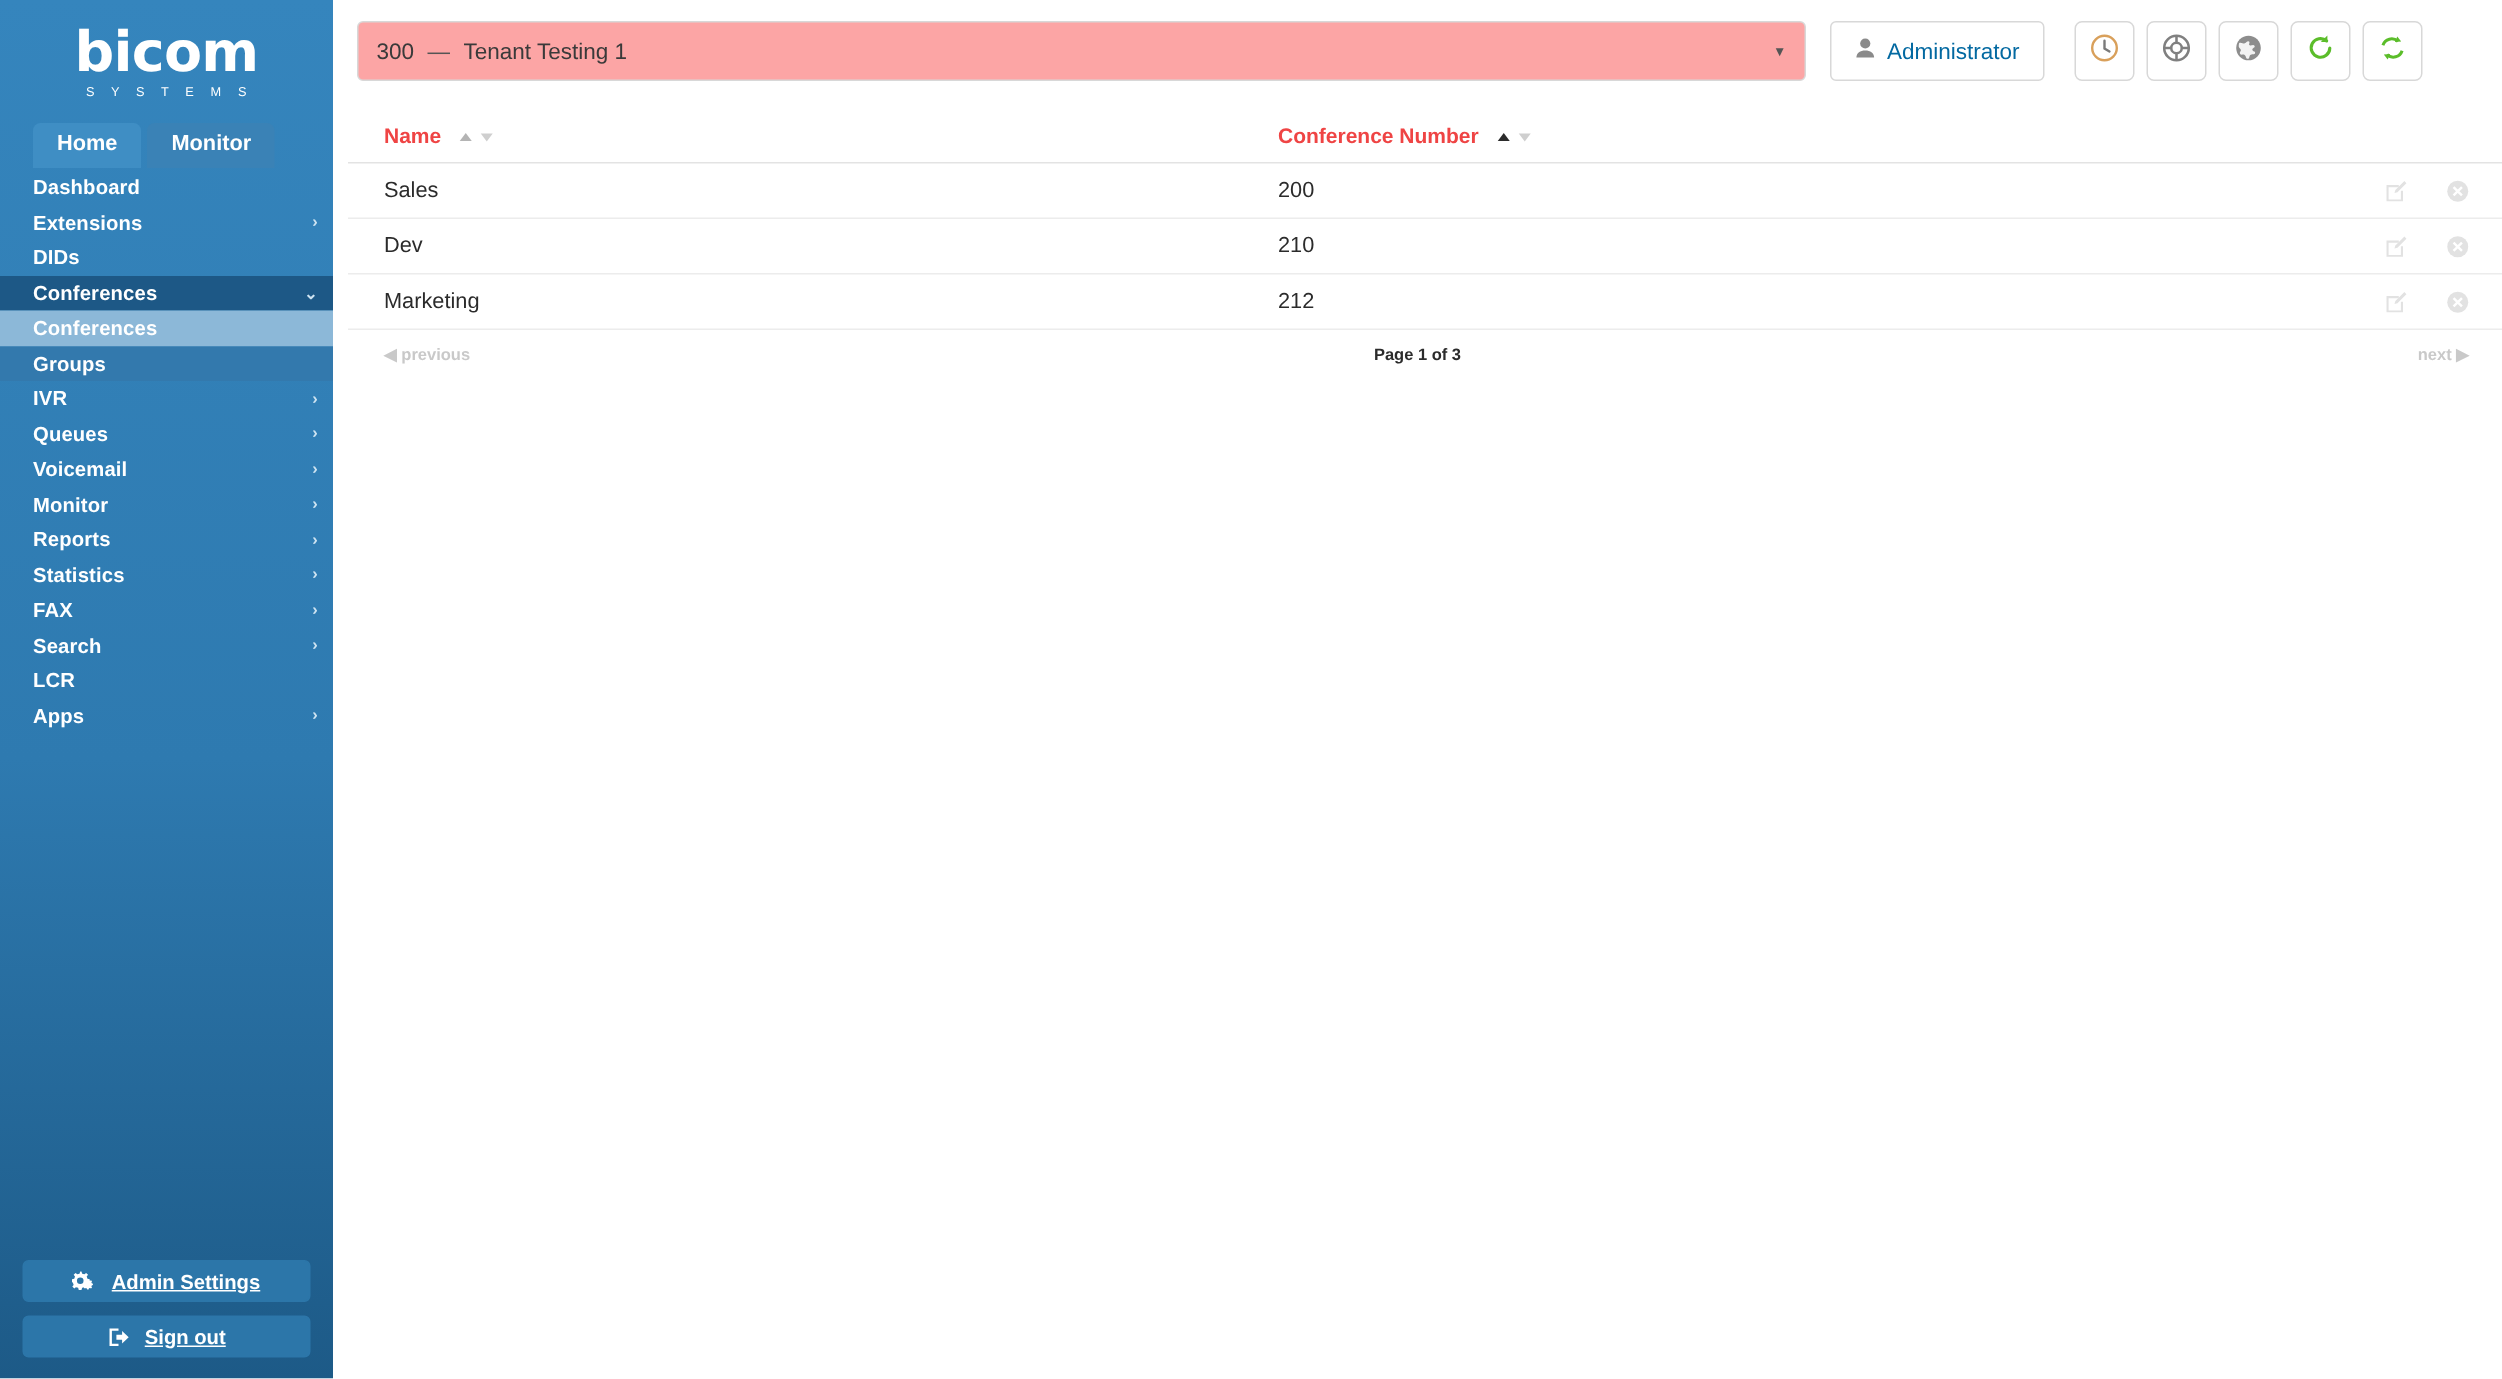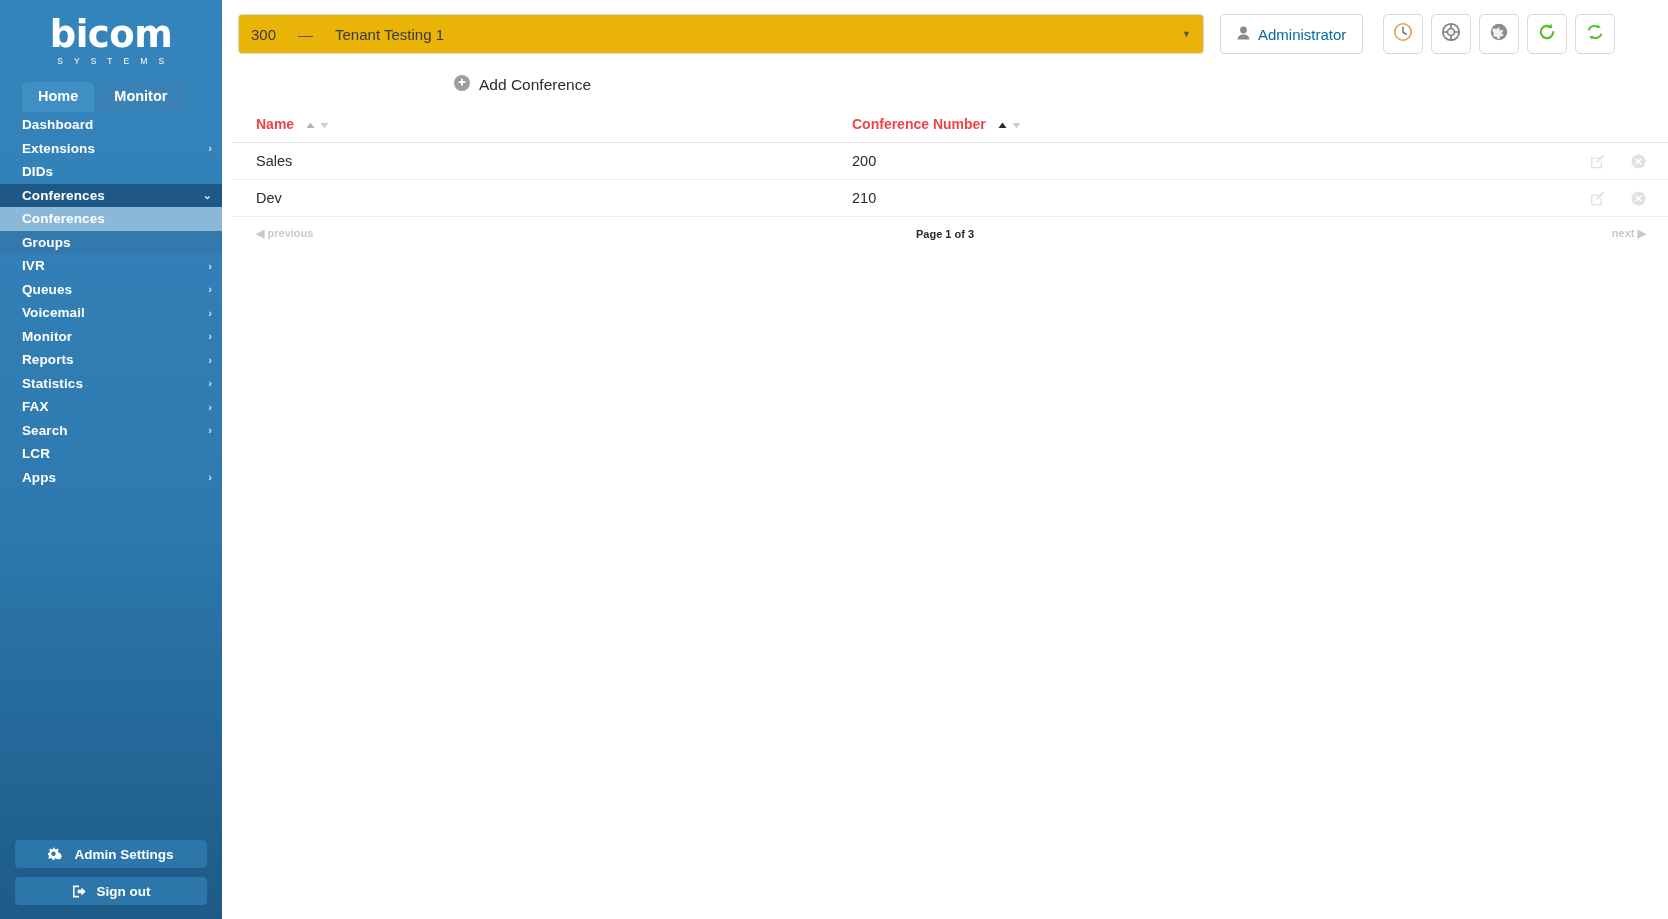--- a/index.html
+++ b/index.html
@@ -51,36 +51,35 @@
   .nav-item.sub.plain { background: #3379ad; }
 
   .sidebar-bottom {
     position: absolute; bottom: 0; left: 0; right: 0;
     padding: 0 15px 14px 15px;
   }
   .side-btn {
     display: flex; align-items: center; justify-content: center; gap: 9px;
     height: 28px; border-radius: 4px; background: #2c76a9;
     color: #ffffff; font-size: 13.5px; font-weight: 700; cursor: pointer;
-    margin-top: 9px; border: 1px solid #2c76a9;
+    margin-top: 9px; border: 1px solid #2c76a9; text-decoration: underline;
   }
   .side-btn svg { display: block; }
 
   
   .main { flex: 1; height: 919px; background: #ffffff; position: relative; }
   .topbar {
     height: 68px; display: flex; align-items: center; gap: 0;
     padding: 0 12px 0 16px; background: #ffffff;
   }
   .tenant-select {
     flex: 1; height: 40px; border: 1px solid #d8d8d8; border-radius: 4px;
-    background: #eab308; display: flex; align-items: center;
+    background: #fca5a5; display: flex; align-items: center;
     padding: 0 12px; font-size: 15px; color: #3a3a3a; cursor: pointer;
     max-width: 966px;
-    gap: 13px;
   }
   .tenant-select .num { margin-right: 9px; }
   .tenant-select .dash { margin-right: 9px; color: #555; }
   .tenant-select .caret { margin-left: auto; font-size: 9px; color: #555; }
   .admin-btn {
     height: 40px; margin-left: 16px; border: 1px solid #d8d8d8; border-radius: 4px;
     background: #fff; display: flex; align-items: center; gap: 8px;
     padding: 0 16px; font-size: 15px; color: #0369a1; cursor: pointer;
   }
   .icon-group { display: flex; gap: 8px; margin-left: 20px; }
@@ -303,31 +302,20 @@
               <path d="M3.6 8.2a6.1 6.1 0 0 1 10-2.6" fill="none" stroke="#5bbd2a" stroke-width="2"></path>
               <path d="M16.4 11.8a6.1 6.1 0 0 1-10 2.6" fill="none" stroke="#5bbd2a" stroke-width="2"></path>
               <path d="M13.2 2.4l2.6 3.3-4.2.3z" fill="#5bbd2a"></path>
               <path d="M6.8 17.6l-2.6-3.3 4.2-.3z" fill="#5bbd2a"></path>
             </svg>
           </span>
         </div>
       </div>
     </div>
 
-    <div class="addbar">
-      <div class="add-link">
-        <span>
-          <svg width="16" height="16" viewBox="0 0 16 16">
-            <circle cx="8" cy="8" r="8" fill="#9e9e9e"></circle>
-            <path d="M7.1 3.7h1.8v2.6h2.6v1.8H8.9v2.6H7.1V8.1H4.5V6.3h2.6z" fill="#ffffff"></path>
-          </svg>
-        </span>
-        <span>Add Conference</span>
-      </div>
-    </div>
 
     <div class="content">
 
       <table class="grid">
         <thead>
           <tr>
             <th class="c-name">
               <span>Name</span>
               <span class="sort-arrows">
                 <svg width="11" height="9" viewBox="0 0 11 9">
@@ -386,20 +374,40 @@
                 </span>
                 <span>
                   <svg width="15" height="15" viewBox="0 0 15 15">
                     <circle cx="7.5" cy="7.5" r="7" fill="#e2e2e2"></circle>
                     <path d="M4.7 4.7l5.6 5.6M10.3 4.7l-5.6 5.6" stroke="#ffffff" stroke-width="1.6"></path>
                   </svg>
                 </span>
               </div>
             </td>
           </tr>
+          <tr>
+            <td class="c-name">Marketing</td>
+            <td>212</td>
+            <td>
+              <div class="row-actions">
+                <span>
+                  <svg width="15" height="15" viewBox="0 0 15 15">
+                    <path d="M1 3.4h8.2v1.4H2.4v8.2h8.2V7.2H12v7H1z" fill="#e2e2e2"></path>
+                    <path d="M12.9 0.7l1.4 1.4-6 6-2 0.6 0.6-2z" fill="#e2e2e2"></path>
+                  </svg>
+                </span>
+                <span>
+                  <svg width="15" height="15" viewBox="0 0 15 15">
+                    <circle cx="7.5" cy="7.5" r="7" fill="#e2e2e2"></circle>
+                    <path d="M4.7 4.7l5.6 5.6M10.3 4.7l-5.6 5.6" stroke="#ffffff" stroke-width="1.6"></path>
+                  </svg>
+                </span>
+              </div>
+            </td>
+          </tr>
         </tbody>
       </table>
 
       <div class="pager-wrap">
         <div class="pager">
           <span class="prev">
             <span>◀</span>
             <span>previous</span>
           </span>
           <span class="mid">Page 1 of 3</span>

